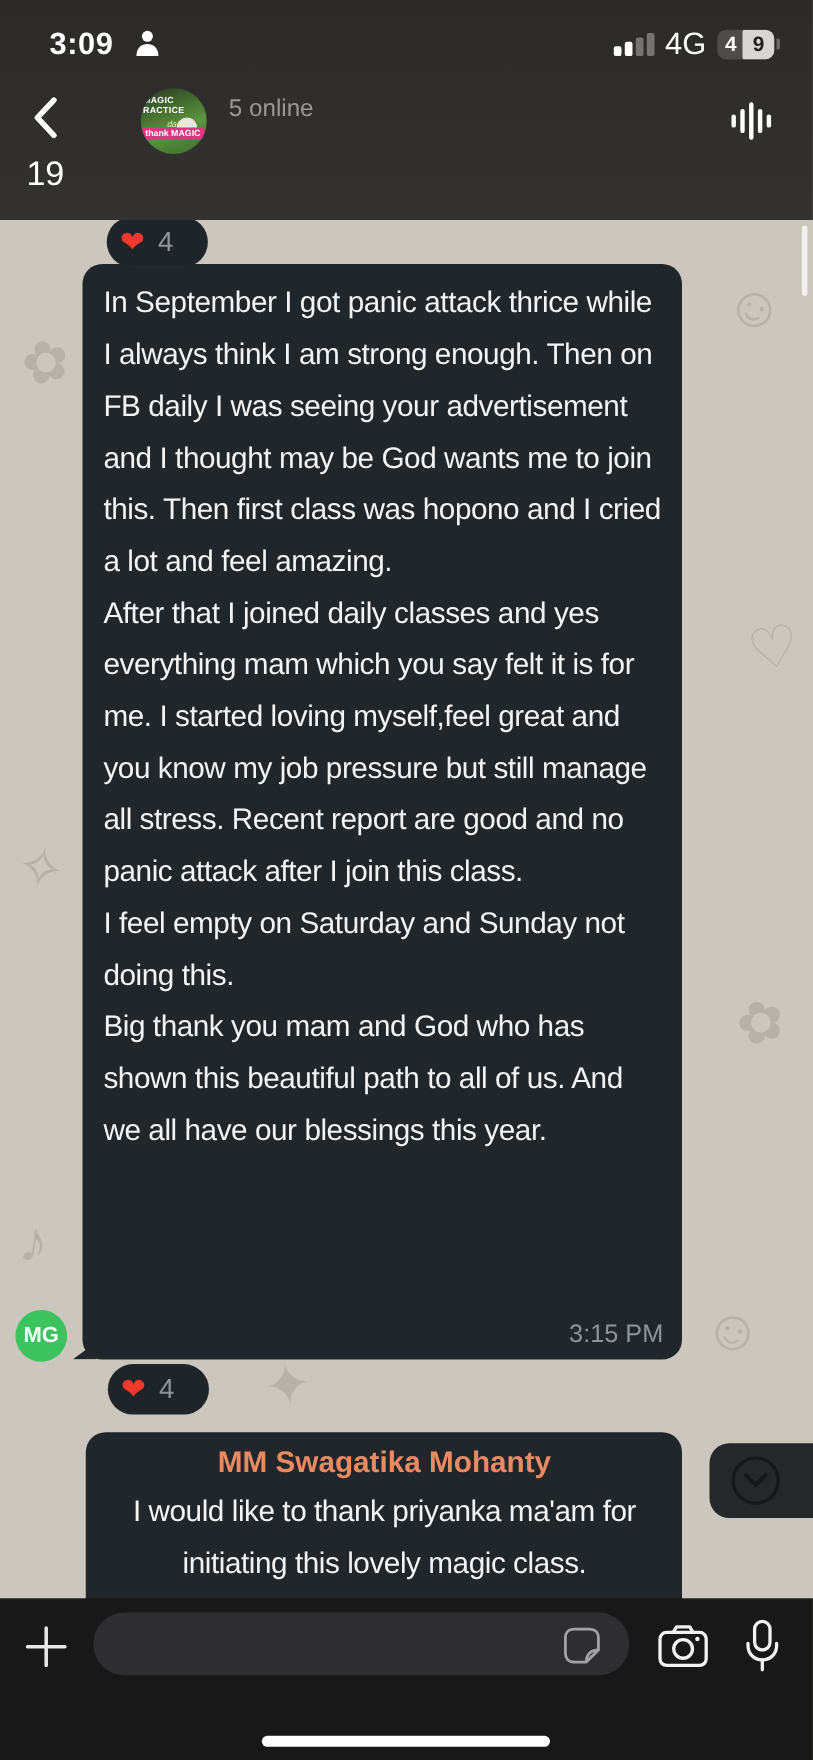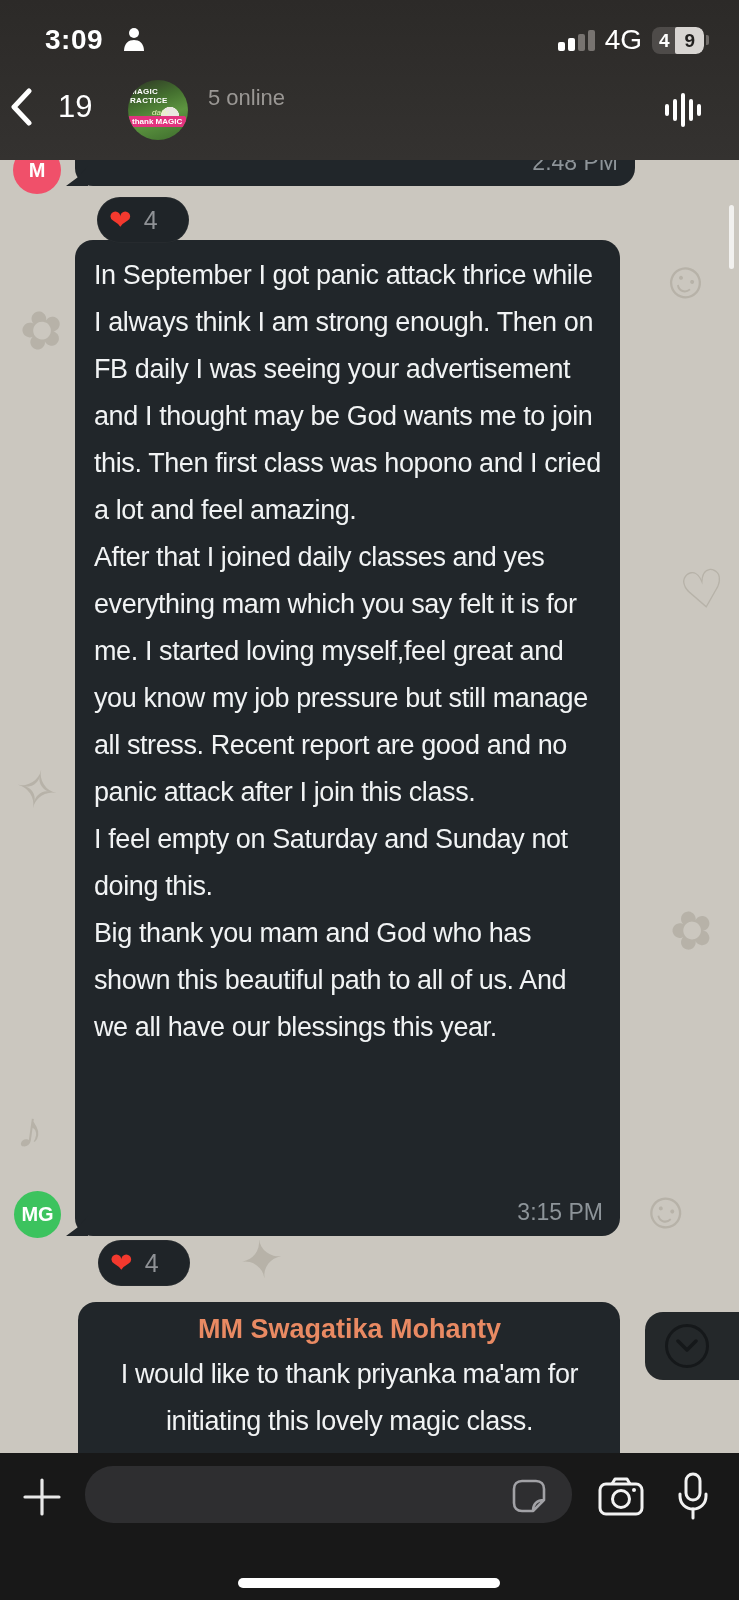--- a/index.html
+++ b/index.html
@@ -9,40 +9,40 @@
     background:var(--chat-bg,#cbc7bf);
     position:relative; overflow:hidden;
   }
   .phone { position:absolute; inset:0; overflow:hidden; }
 
   
   .doodle { position:absolute; color:rgba(150,144,132,.38); font-size:52px; user-select:none; }
 
   
   .topbar {
-    position:absolute; left:0; top:0; width:739px; height:160px; z-index:40;
+    position:absolute; left:0; top:0; width:739px; height:200px; z-index:40;
     background:linear-gradient(180deg,#2c2a28 0%, #343230 100%);
     color:#fff;
   }
   .statusrow { position:absolute; left:0; top:18px; width:100%; height:44px; }
   .clock { position:absolute; left:45px; top:6px; font-size:28px; font-weight:bold; letter-spacing:.5px; }
   .person-ic { position:absolute; left:122px; top:8px; }
   .status-right { position:absolute; right:30px; top:6px; display:flex; align-items:center; gap:10px; }
   .sigbars { display:flex; align-items:flex-end; gap:3px; height:22px; }
   .sigbars i { display:block; width:7px; border-radius:2px; background:#fff; }
   .sigbars i.dim { background:#777370; }
   .net4g { font-size:28px; color:#fff; }
   .batt { position:relative; width:52px; height:27px; border-radius:8px; background:#4e4b49; overflow:hidden; }
   .batt .fill { position:absolute; right:0; top:0; width:55%; height:100%; background:#d8d5d2; border-radius:2px 8px 8px 2px; }
   .batt .d1 { position:absolute; left:7px; top:3px; font-size:19px; font-weight:bold; color:#fff; }
   .batt .d2 { position:absolute; right:9px; top:3px; font-size:19px; font-weight:bold; color:#22201f; }
   .batt-cap { width:3px; height:10px; background:#6e6a67; border-radius:0 2px 2px 0; margin-left:-8px; }
 
   .navrow { position:absolute; left:0; top:78px; width:100%; height:82px; }
-  .backwrap { position:absolute; left:10px; top:10px; display:flex; align-items:center; gap:26px; }
+  .backwrap { position:absolute; left:24px; top:10px; display:flex; align-items:center; gap:14px;flex-direction:column; }
   .backcount { font-size:31px; color:#fff; }
   .gavatar {
     position:absolute; left:128px; top:2px; width:60px; height:60px; border-radius:50%;
     background:radial-gradient(circle at 70% 60%, #e9e6df 0 16%, transparent 17%),
                linear-gradient(160deg,#2e3526 0%, #44702f 35%, #5d9440 60%, #3c6b2c 100%);
     overflow:hidden;
   }
   .gavatar .avtext { position:absolute; left:2px; top:7px; font-size:8px; font-weight:bold; color:#fff; line-height:9px; letter-spacing:.3px; }
   .gavatar .avdaily { position:absolute; left:24px; top:28px; font-size:8px; color:#e9f7b9; font-style:italic; }
   .gavatar .avbanner { position:absolute; left:0px; top:36px; background:#e2337e; color:#fff; font-size:8px; font-weight:bold; padding:1px 4px; border-radius:2px; }

